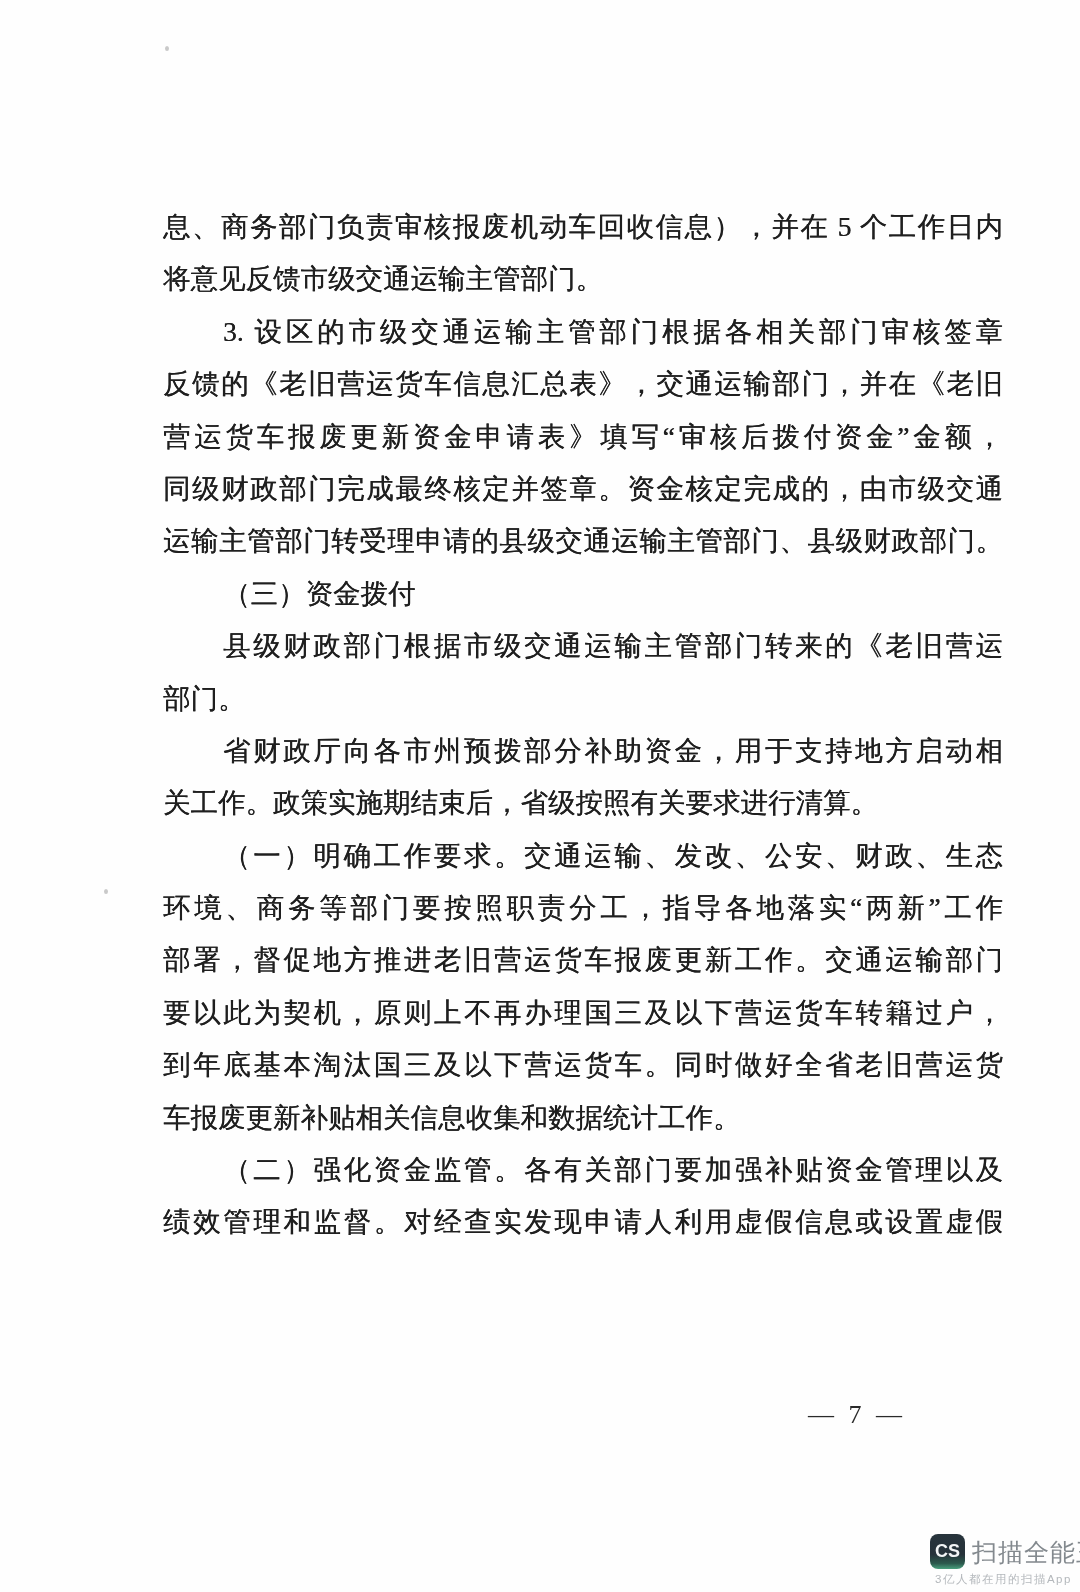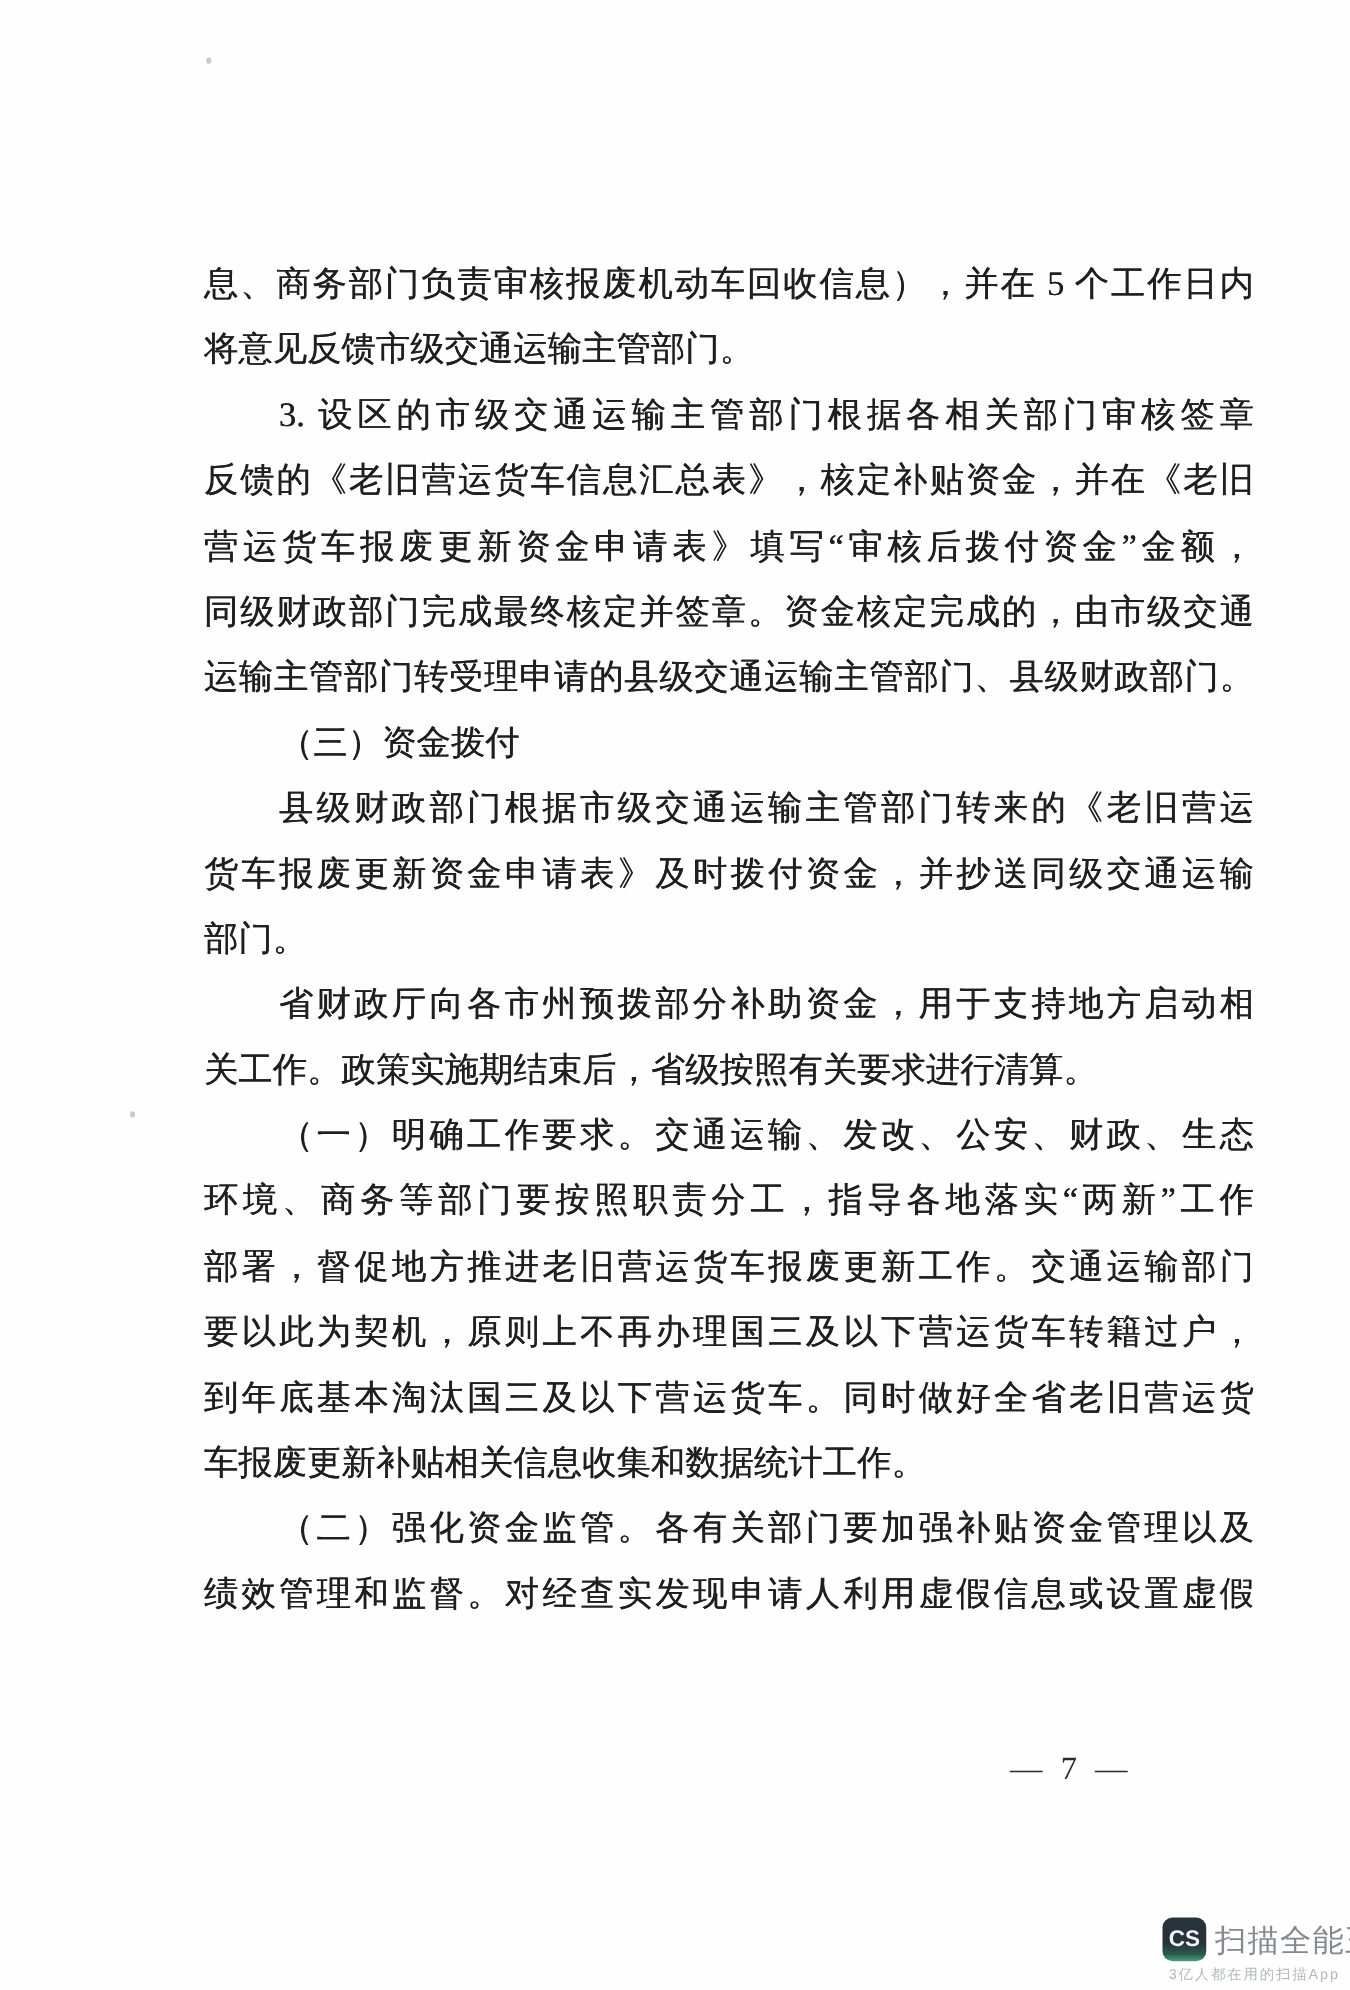--- a/index.html
+++ b/index.html
@@ -119,27 +119,26 @@
 
 <div class="page">
 
   <div class="speck speck-top"></div>
   <div class="speck speck-left"></div>
 
   <div class="doc">
     <div class="line full">息、商务部门负责审核报废机动车回收信息），并在 5 个工作日内</div>
     <div class="line">将意见反馈市级交通运输主管部门。</div>
     <div class="line full indent">3. 设区的市级交通运输主管部门根据各相关部门审核签章</div>
-    <div class="line full">反馈的《老旧营运货车信息汇总表》，核定补贴资金，并在《老旧</div>
+    <div class="line full">反馈的《老旧营运货车信息汇总表》，交通运输部门，并在《老旧</div>
     <div class="line full">营运货车报废更新资金申请表》填写“审核后拨付资金”金额，</div>
     <div class="line full">同级财政部门完成最终核定并签章。资金核定完成的，由市级交通</div>
     <div class="line full">运输主管部门转受理申请的县级交通运输主管部门、县级财政部门。</div>
     <div class="line indent">（三）资金拨付</div>
     <div class="line full indent">县级财政部门根据市级交通运输主管部门转来的《老旧营运</div>
-    <div class="line full">货车报废更新资金申请表》及时拨付资金，并抄送同级交通运输</div>
     <div class="line">部门。</div>
     <div class="line full indent">省财政厅向各市州预拨部分补助资金，用于支持地方启动相</div>
     <div class="line">关工作。政策实施期结束后，省级按照有关要求进行清算。</div>
     <div class="line full indent">（一）明确工作要求。交通运输、发改、公安、财政、生态</div>
     <div class="line full">环境、商务等部门要按照职责分工，指导各地落实“两新”工作</div>
     <div class="line full">部署，督促地方推进老旧营运货车报废更新工作。交通运输部门</div>
     <div class="line full">要以此为契机，原则上不再办理国三及以下营运货车转籍过户，</div>
     <div class="line full">到年底基本淘汰国三及以下营运货车。同时做好全省老旧营运货</div>
     <div class="line">车报废更新补贴相关信息收集和数据统计工作。</div>
     <div class="line full indent">（二）强化资金监管。各有关部门要加强补贴资金管理以及</div>

